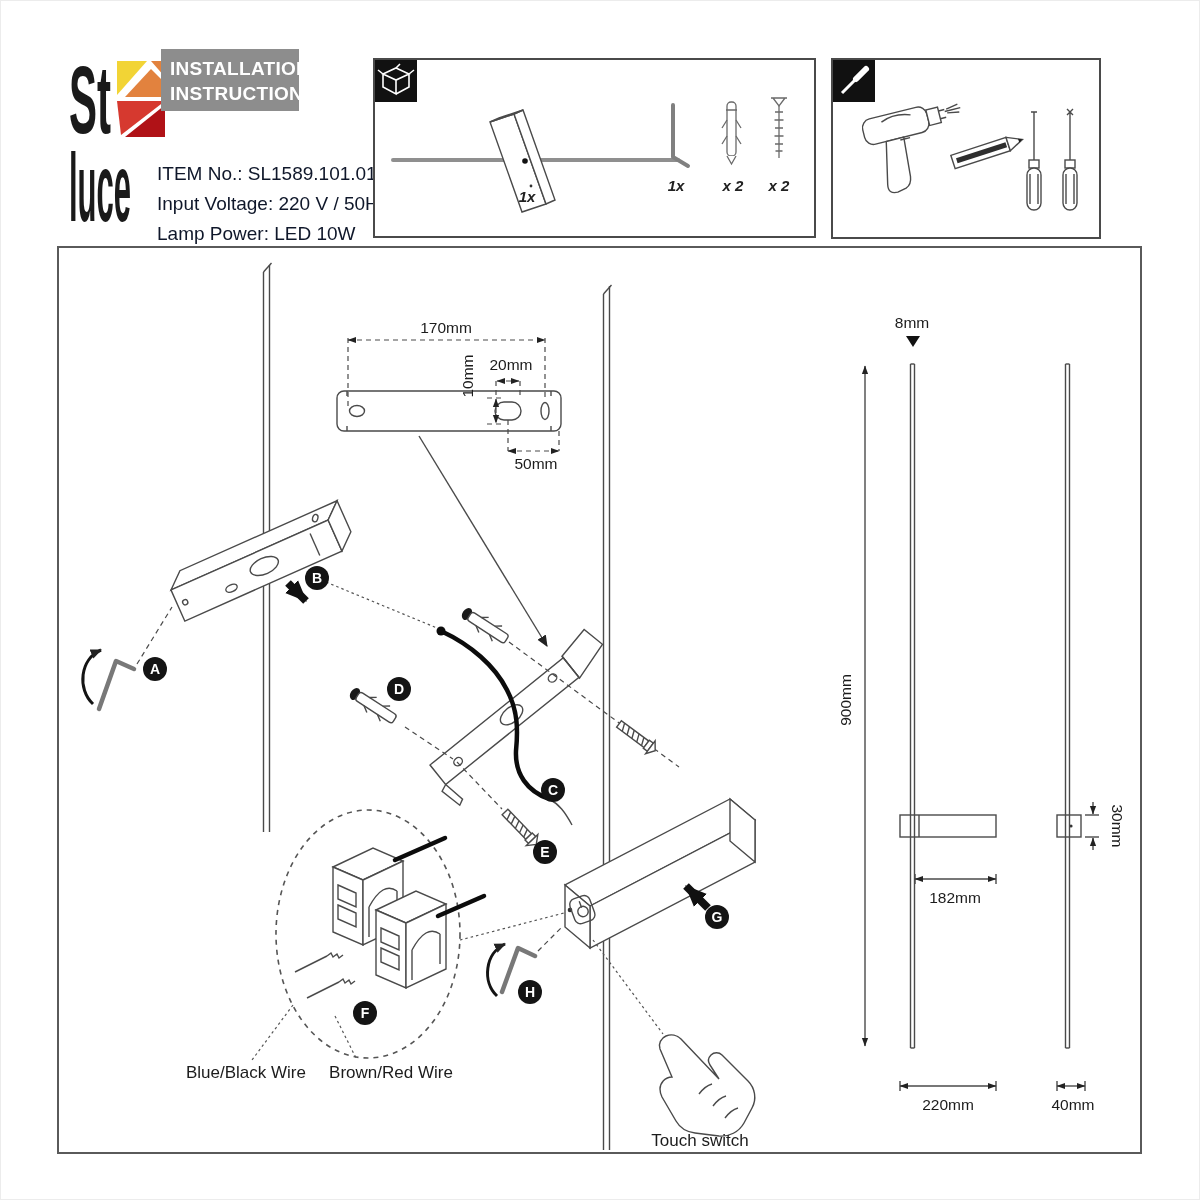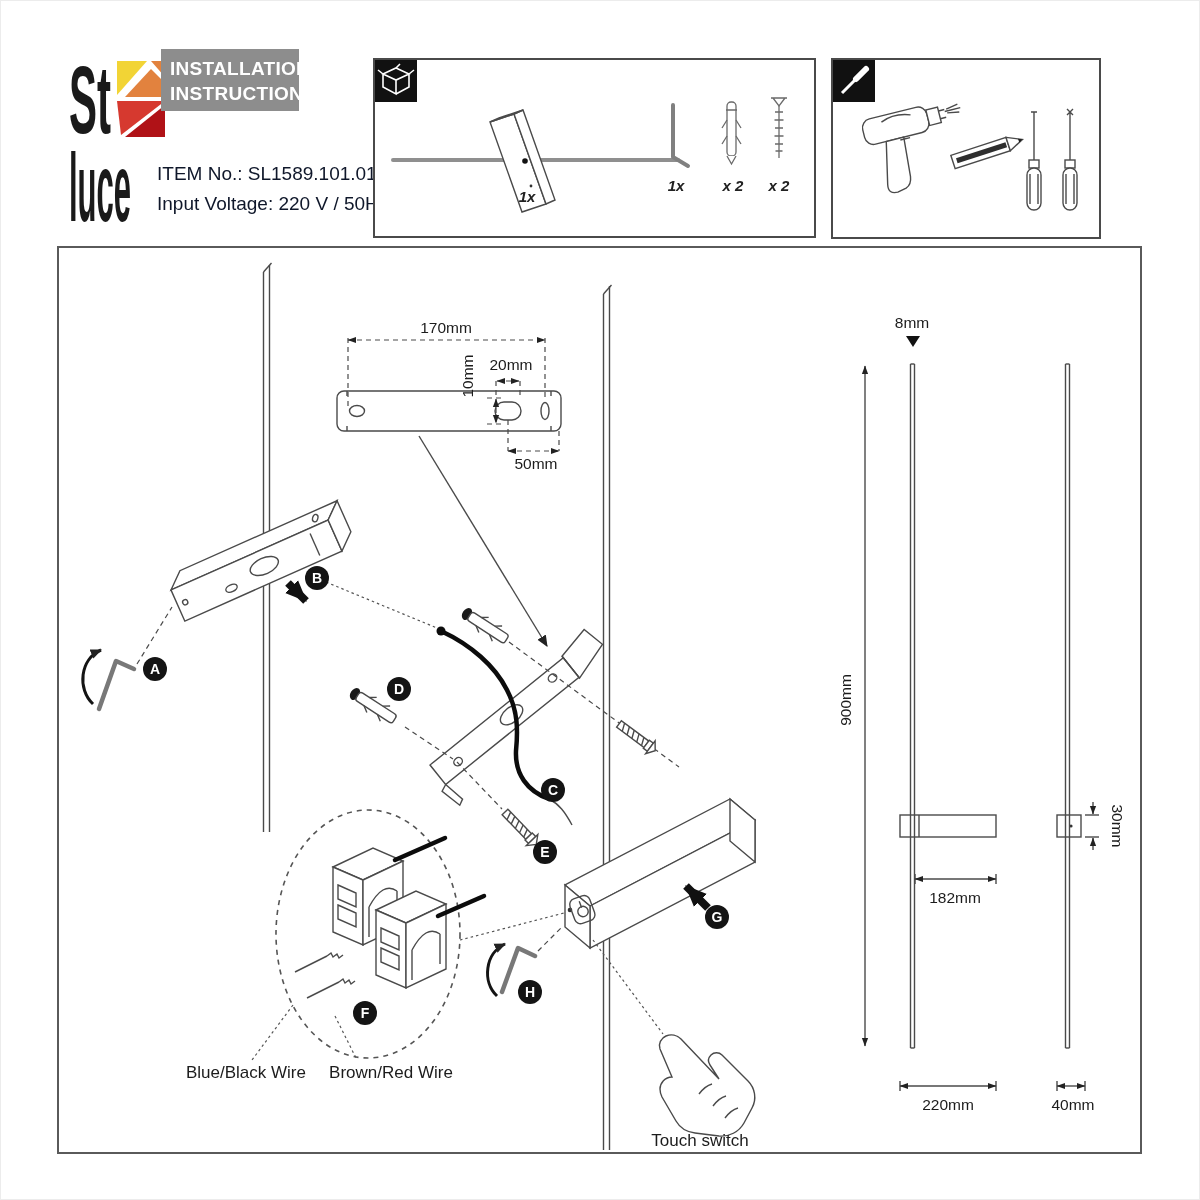--- a/index.html
+++ b/index.html
@@ -51,20 +51,21 @@
   </div>
 
   <div class="title-box">
     <div>INSTALLATION</div>
     <div>INSTRUCTIONS</div>
   </div>
 
   <div class="meta">
     <div>ITEM No.: SL1589.101.01</div>
     <div>Input Voltage: 220 V / 50Hz</div>
+    <div>Lamp Power: LED 10W</div>
   </div>
 
   <div id="parts-box" class="box">
     <svg width="439" height="172" viewBox="0 0 439 172">
       <g>
         <rect x="0" y="0" width="42" height="42" fill="#111"></rect>
         <path stroke="#fff" fill="none" stroke-width="1.6" d="M21,8 L34,14 L21,20 L8,14 z M8,14 v13 l13,7 v-14 M34,14 v13 l-13,7 M21,8 l4,-4 M8,14 l-5,-4 M34,14 l5,-4"></path>
       </g>
       <g>
         <line x1="18" y1="100" x2="303" y2="100" stroke="#8f8f8f" stroke-width="4" stroke-linecap="round"></line>

